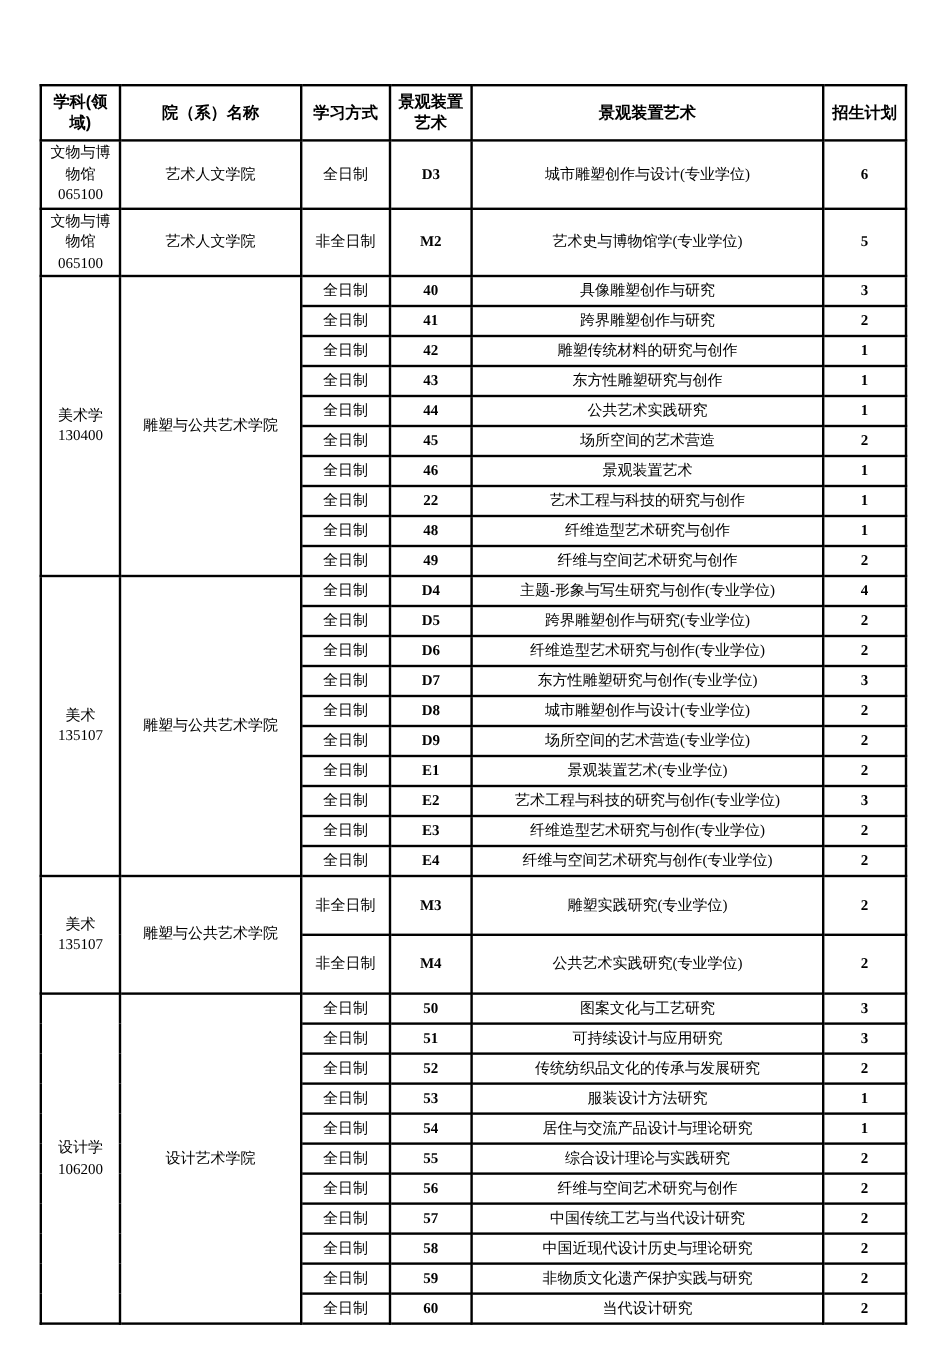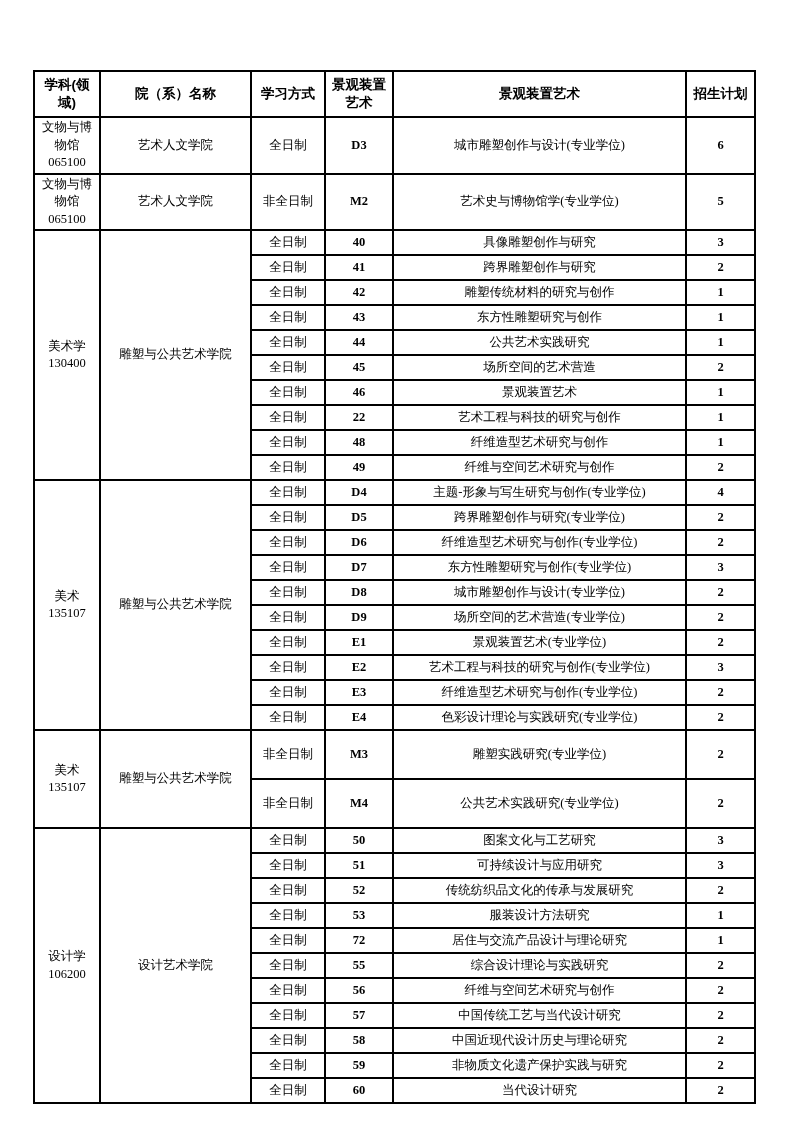--- a/index.html
+++ b/index.html
@@ -234,21 +234,21 @@
         </tr>
         <tr class="row">
           <td class="mode-cell">全日制</td>
           <td class="code-cell">E3</td>
           <td class="name-cell">纤维造型艺术研究与创作(专业学位)</td>
           <td class="plan-cell">2</td>
         </tr>
         <tr class="row">
           <td class="mode-cell">全日制</td>
           <td class="code-cell">E4</td>
-          <td class="name-cell">色彩设计理论与实践研究(专业学位)</td>
+          <td class="name-cell">纤维与空间艺术研究与创作(专业学位)</td>
           <td class="plan-cell">2</td>
         </tr>
         <tr class="row tall">
           <td class="subject-cell" rowspan="2">
             <div>美术</div>
             <div>135107</div>
           </td>
           <td class="college-cell" rowspan="2">雕塑与公共艺术学院</td>
           <td class="mode-cell">非全日制</td>
           <td class="code-cell">M3</td>
@@ -285,21 +285,21 @@
           <td class="plan-cell">2</td>
         </tr>
         <tr class="row">
           <td class="mode-cell">全日制</td>
           <td class="code-cell">53</td>
           <td class="name-cell">服装设计方法研究</td>
           <td class="plan-cell">1</td>
         </tr>
         <tr class="row">
           <td class="mode-cell">全日制</td>
-          <td class="code-cell">72</td>
+          <td class="code-cell">54</td>
           <td class="name-cell">居住与交流产品设计与理论研究</td>
           <td class="plan-cell">1</td>
         </tr>
         <tr class="row">
           <td class="mode-cell">全日制</td>
           <td class="code-cell">55</td>
           <td class="name-cell">综合设计理论与实践研究</td>
           <td class="plan-cell">2</td>
         </tr>
         <tr class="row">

